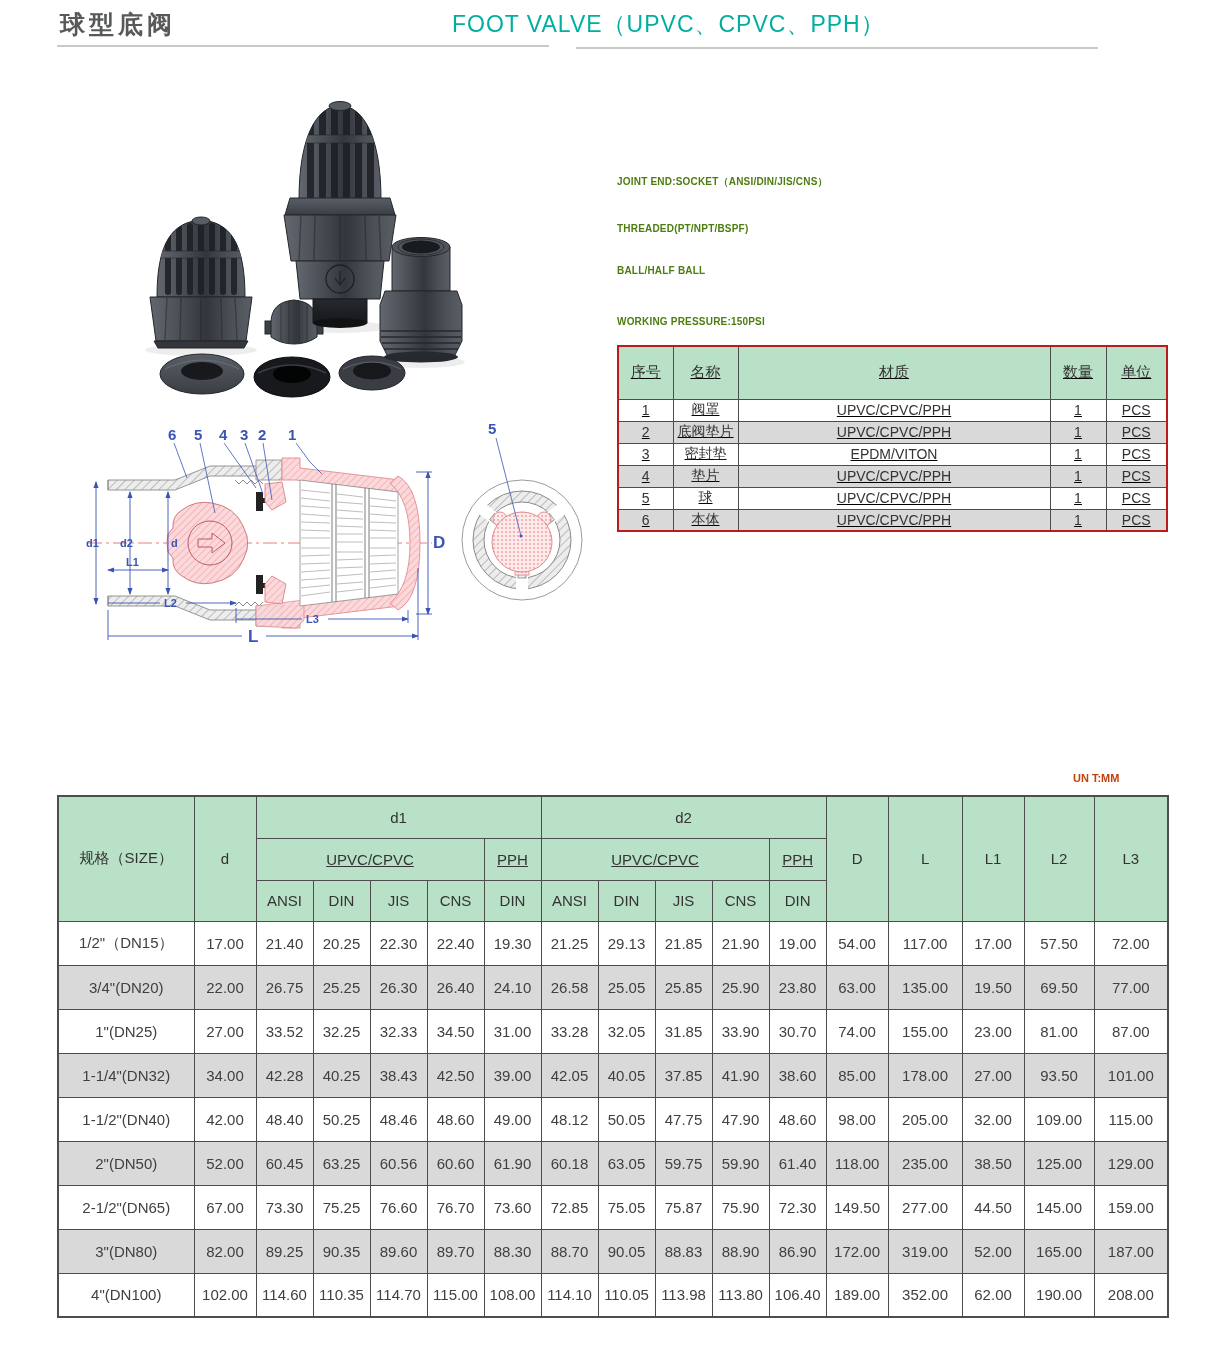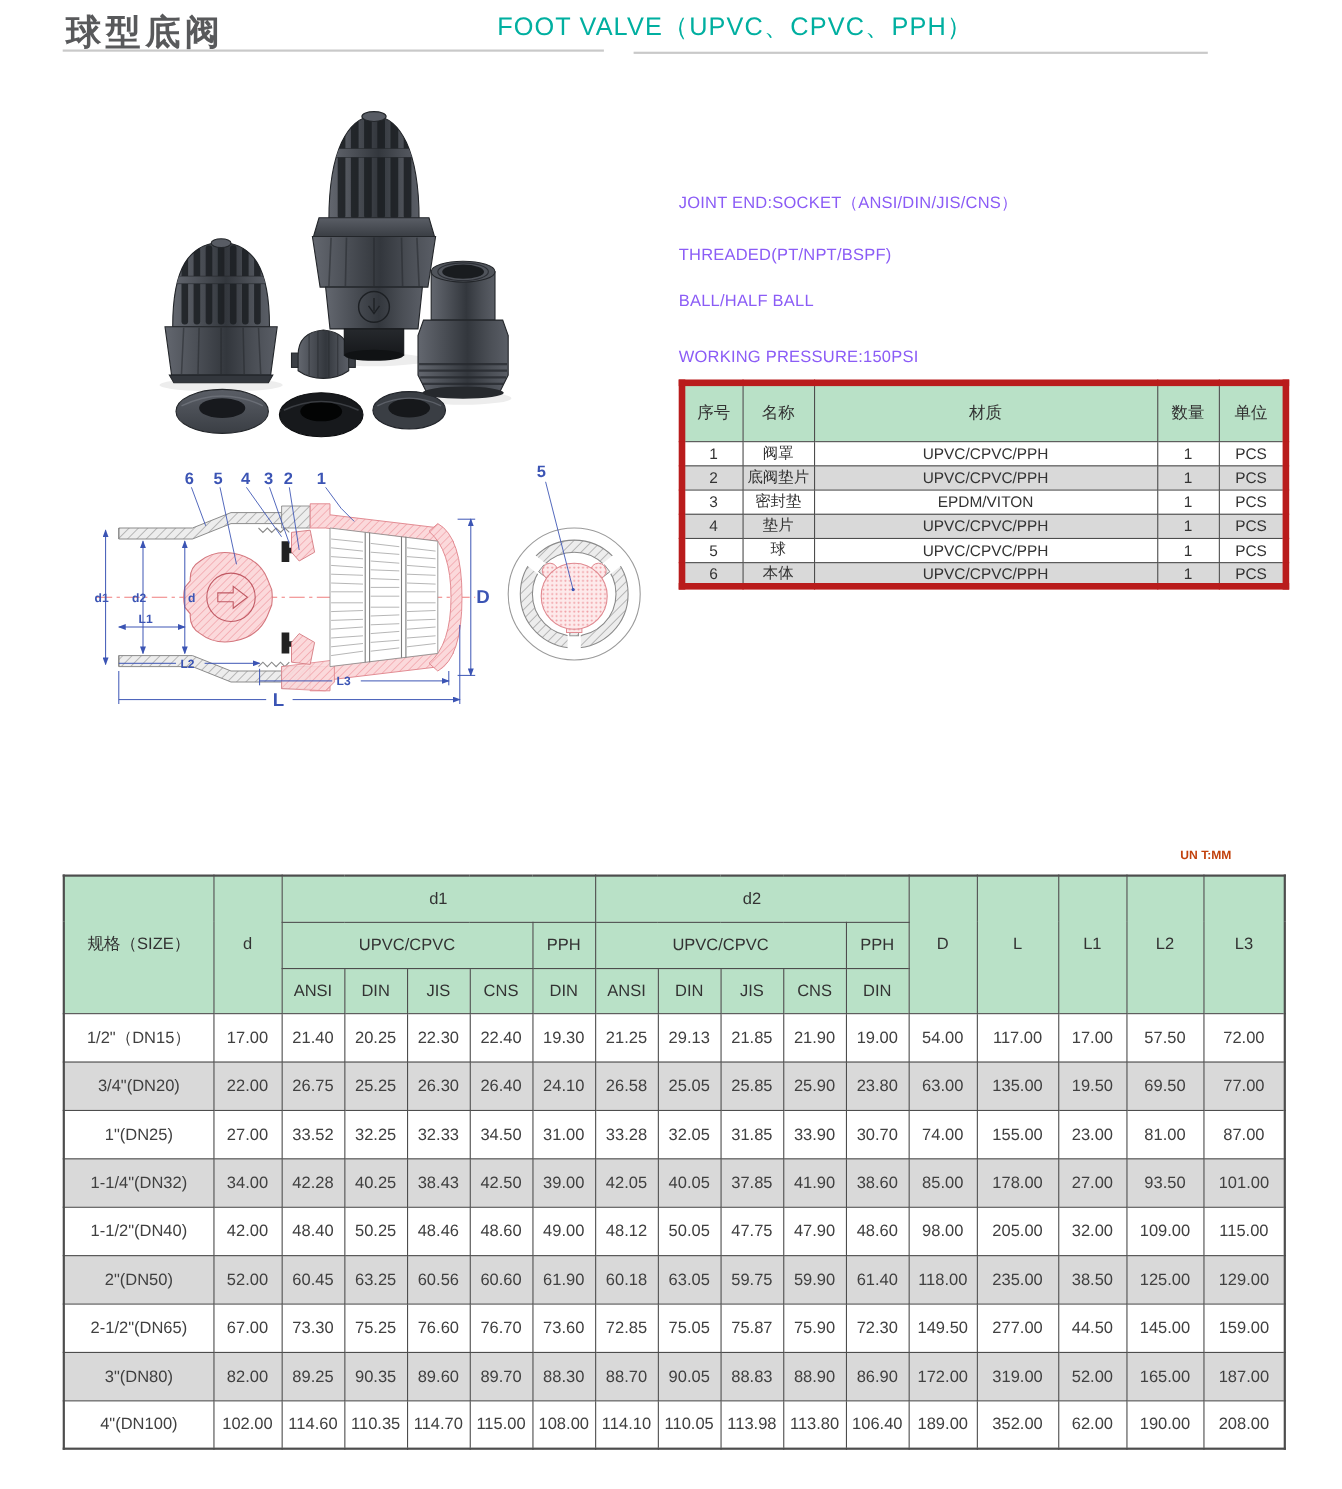--- a/index.html
+++ b/index.html
@@ -1,46 +1,46 @@
 <!DOCTYPE html>
 <html><head>
 <meta charset="utf-8">
 <style>
   * { margin:0; padding:0; box-sizing:border-box; }
   html,body { background:#ffffff; }
   body { width:1220px; height:1354px; font-family:"Liberation Sans","DejaVu Sans",sans-serif; }
   .page { position:relative; width:1220px; height:1354px; background:#fff; overflow:hidden; }
 
-  .title-cn { position:absolute; left:60px; top:8px; font-size:32px; font-weight:bold; color:#58595b; letter-spacing:4px; }
+  .title-cn { position:absolute; left:60px; top:8px; font-size:25px; font-weight:bold; color:#58595b; letter-spacing:4px; }
   .title-en { position:absolute; left:452px; top:9px; font-size:23px; font-weight:normal; color:#00AFA0; letter-spacing:1px; }
   .rule { position:absolute; height:2px; background:#c9c9c9; }
   .rule-left { left:57px; top:45px; width:492px; }
   .rule-right { left:576px; top:47px; width:522px; }
 
   .photo { position:absolute; left:95px; top:85px; width:490px; height:335px; }
   .drawing { position:absolute; left:60px; top:418px; width:550px; height:235px; }
 
   .specs { position:absolute; left:617px; top:172px; width:560px; height:160px; }
-  .spec-line { position:absolute; left:0; font-size:15px; font-weight:normal; color:#8b5cf6; letter-spacing:0.2px; white-space:nowrap; }
+  .spec-line { position:absolute; left:0; font-size:10px; font-weight:bold; color:#4d7c0f; letter-spacing:0.2px; white-space:nowrap; }
   .spec-0 { top:3px; } .spec-1 { top:51px; } .spec-2 { top:93px; } .spec-3 { top:144px; }
 
   table { border-collapse:collapse; table-layout:fixed; }
   th,td { border:1px solid #4d4d4d; text-align:center; vertical-align:middle; font-weight:normal; }
 
-  .parts-table { position:absolute; left:617px; top:345px; width:549px; border:6px solid #b91c1c; }
+  .parts-table { position:absolute; left:617px; top:345px; width:549px; border:2px solid #b91c1c;text-decoration:underline; }
   .parts-table th { background:#b9e1c7; height:53px; font-size:15px; color:#333; }
   .parts-table td { height:22px; font-size:14px; color:#333; }
   .parts-table tbody tr:nth-child(even) td { background:#d9d9d9; }
 
   .unit-note { position:absolute; left:1073px; top:772px; font-size:11px; font-weight:bold; color:#c2410c; }
 
   .size-table { position:absolute; left:57px; top:795px; width:1110px; border:2px solid #4d4d4d; }
   .size-table th { background:#b9e1c7; font-size:15px; color:#333; }
   .size-table thead tr.h1 th { height:42px; }
-  .size-table thead tr.h2 th { height:42px; }
+  .size-table thead tr.h2 th { height:42px;text-decoration:underline; }
   .size-table thead tr.h3 th { height:41px; }
   .size-table td { height:44px; font-size:15px; color:#404040; }
   .size-table tbody tr:nth-child(even) td { background:#d9d9d9; }
 
   svg text { font-family:"Liberation Sans","DejaVu Sans",sans-serif; }
   .dim-label { fill:#3b54b4; font-size:11px; font-weight:bold; }
   .dim-label-big { fill:#3b54b4; font-size:17px; font-weight:bold; }
   .part-num { fill:#3b54b4; font-size:15px; font-weight:bold; }
 </style>
 </head>

